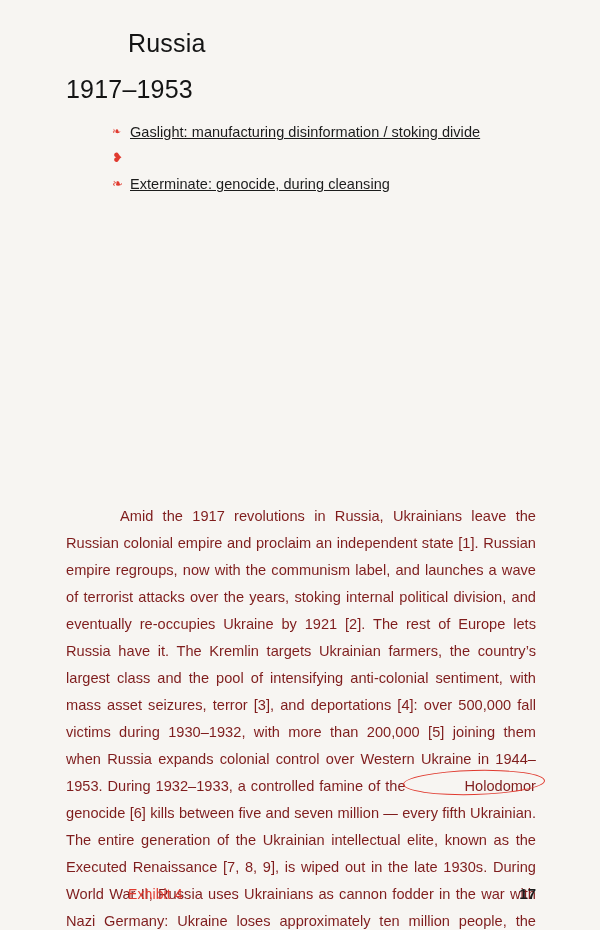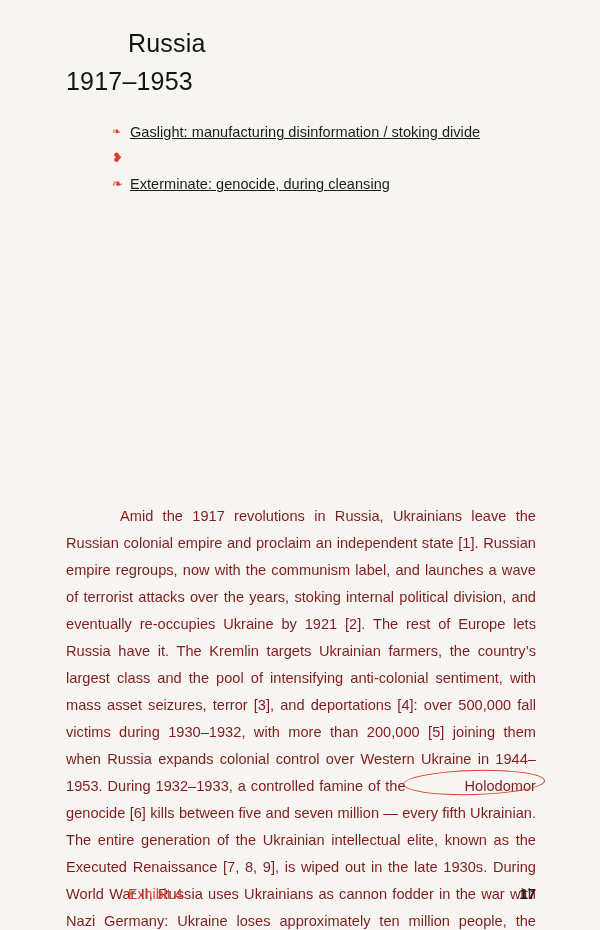--- a/index.html
+++ b/index.html
@@ -31,21 +31,21 @@
     font-size: 25px;
     line-height: 30px;
     letter-spacing: 0.2px;
     margin-left: 62px;
     color: #141414;
   }
   .title-line2 {
     font-size: 25px;
     line-height: 30px;
     letter-spacing: 0.2px;
-    margin-top: 8px;
+    margin-top: 16px;
     color: #141414;
   }
   
   .bullets {
     position: absolute;
     left: 112px;
     top: 122px;
     width: 430px;
   }
   .bullet-row {

